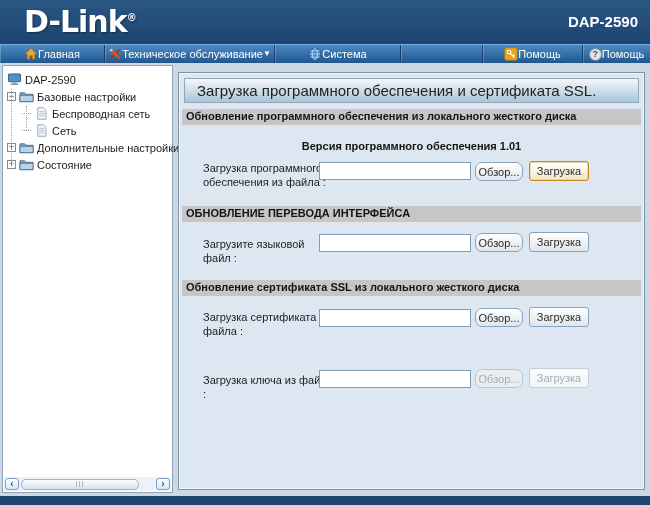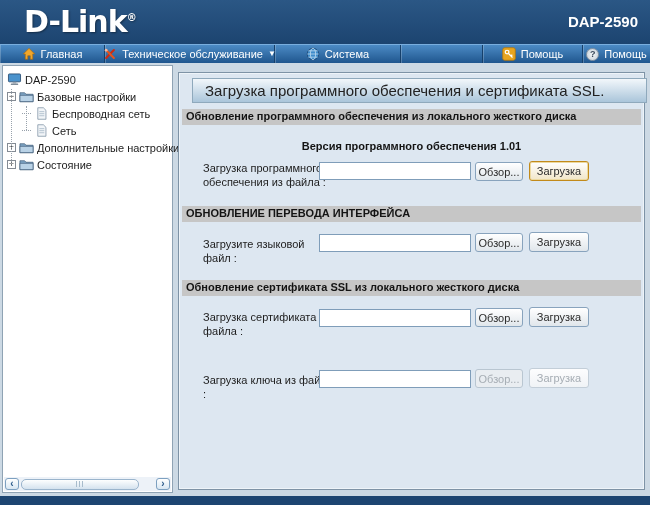--- a/index.html
+++ b/index.html
@@ -29,21 +29,21 @@
   }
 
   
   .nav {
     position:absolute; left:0; top:44px; width:650px; height:19px;
     background:linear-gradient(#4c8bc5,#1f568e);
     border-top:1px solid #79aede;
     display:flex; color:#fff; font-size:11px;
   }
   .nav-item {
-    display:flex; align-items:center; justify-content:center; gap:5px;
+    display:flex; align-items:center; justify-content:center; gap:0;
     height:100%;
     border-right:1px solid #16406b;
     box-shadow:inset 1px 0 0 rgba(255,255,255,.22);
     cursor:pointer; white-space:nowrap;
   }
   .n-home{width:105px} .n-maint{width:170px} .n-sys{width:126px}
   .n-spacer{flex:1; border-right:1px solid #16406b; box-shadow:inset 1px 0 0 rgba(255,255,255,.22);}
   .n-exit{width:100px} .n-help{width:67px; border-right:none;}
   .nav-icon { width:14px; height:14px; display:block; }
   .nav-icon svg { width:14px; height:14px; display:block; }
@@ -93,21 +93,21 @@
   .grip { width:9px; height:6px; background:repeating-linear-gradient(90deg,#a8bccc 0 1px,transparent 1px 3px); }
 
   
   .panel {
     position:absolute; left:178px; top:72px; width:467px; height:418px;
     background:#dde7f1;
     border:1px solid #7e93a6;
     box-shadow:inset 0 0 0 1px #eef4f9;
   }
   .titlebar {
-    position:absolute; left:13px; top:5px; width:455px; height:25px;
+    position:absolute; left:5px; top:5px; width:455px; height:25px;
     background:linear-gradient(#f2f7fb,#aac5da);
     border:1px solid #8fa9bc;
     display:flex; align-items:center; padding-left:12px;
     font-size:15px; color:#222;
   }
   .secbar {
     position:absolute; left:3px; width:459px; height:16px;
     background:#c6c6c6; color:#141414;
     font-size:11px; font-weight:bold; line-height:15px; padding:0 4px;
   }
@@ -127,21 +127,21 @@
     font-size:11px; padding:1px 3px; font-family:"Liberation Sans",sans-serif;
   }
   .f1{top:89px} .f2{top:161px} .f3{top:236px} .f4{top:297px}
   .btn {
     position:absolute; height:19px; font-size:11px; color:#2b2b2b;
     font-family:"Liberation Sans",sans-serif;
     border:1px solid #88a3bd; border-radius:3px;
     background:linear-gradient(#ffffff,#e0e6eb);
     text-align:center; cursor:pointer; padding:0;
   }
-  .btn-browse { left:296px; width:48px; }
+  .btn-browse { left:296px; width:48px;border-radius:7px; }
   .btn-upload { left:350px; width:60px; height:20px; }
   .b1{top:89px} .b2{top:160px} .b3{top:235px} .b4{top:296px}
   .u1{top:88px} .u2{top:159px} .u3{top:234px} .u4{top:295px}
   .gold {
     border:1px solid #c28a1a;
     box-shadow:inset 0 0 0 1px #ecd9a0;
     background:linear-gradient(#ffffff,#f1e6c8);
   }
   .dis-browse { color:#a6adb4; border-color:#b9c6d1; background:#e9edf1; cursor:default; }
   .dis-upload { color:#a6adb4; border-color:#c3ced8; background:linear-gradient(#fdfdfe,#f0f3f6); cursor:default; }

